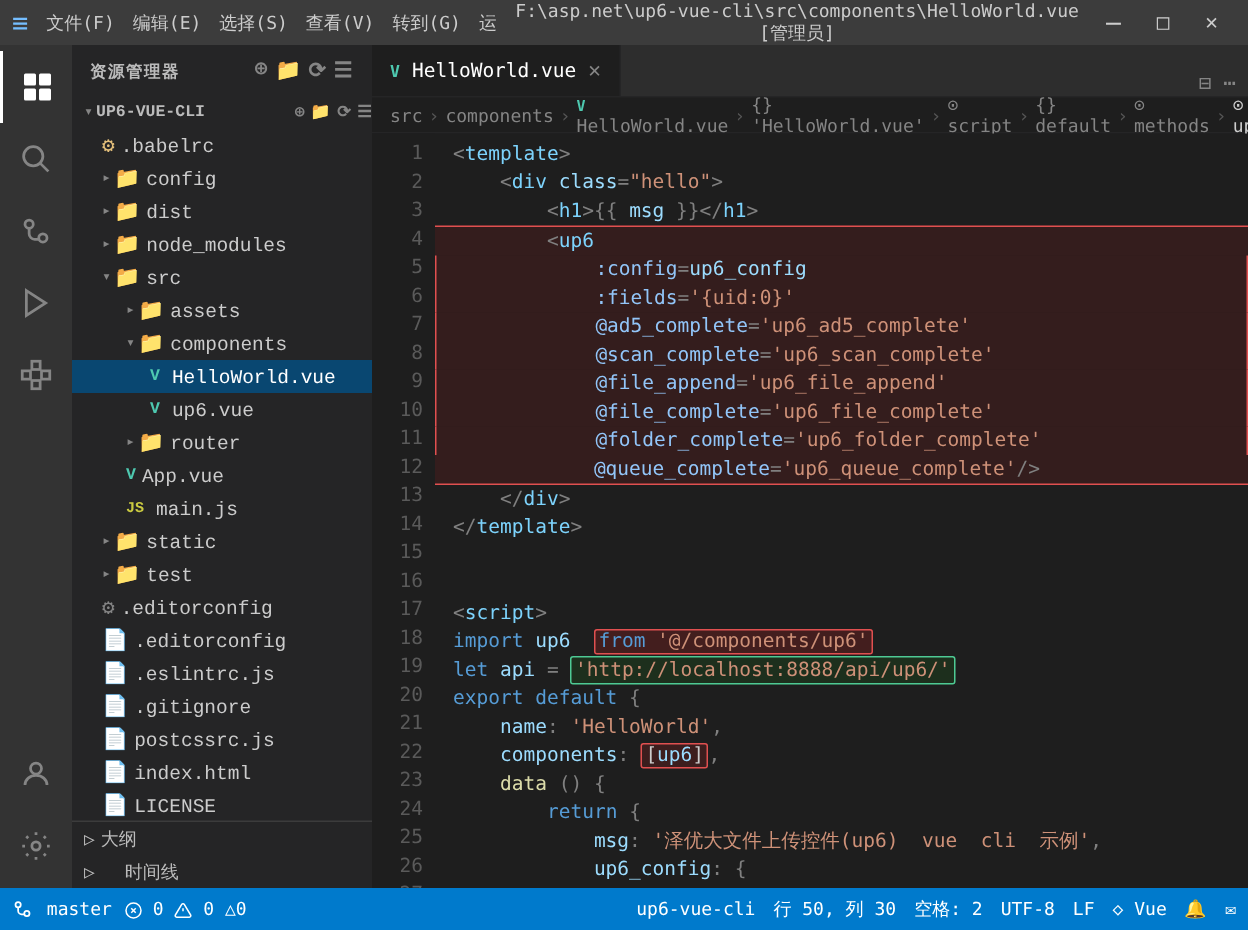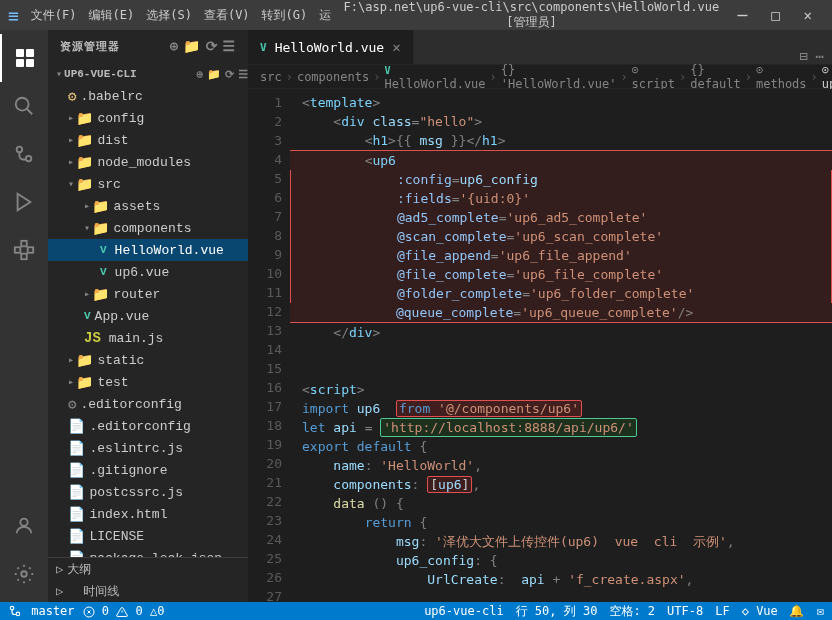--- a/index.html
+++ b/index.html
@@ -236,21 +236,21 @@
       border-top: 1px solid #e05050;
       background: rgba(180, 30, 30, 0.15);
     }
     .red-box-bottom {
       border-bottom: 1px solid #e05050;
       background: rgba(180, 30, 30, 0.15);
     }
 
     
     #status-bar {
-      height: 18px;
+      height: 28px;
       background: #007acc;
       display: flex;
       align-items: center;
       padding: 0 8px;
       flex-shrink: 0;
       font-size: 12px;
       color: #ffffff;
       gap: 12px;
     }
     #status-bar .status-left { display: flex; align-items: center; gap: 8px; }
@@ -406,21 +406,21 @@
         <span class="icon" style="color:#e5c07b;">📁</span>
         <span>router</span>
       </div>
 
       <div class="tree-item" style="padding-left:36px;">
         <span class="icon" style="color:#4ec9b0; font-weight:bold; font-size:11px;">V</span>
         <span style="margin-left:0;">App.vue</span>
       </div>
 
       <div class="tree-item" style="padding-left:36px;">
-        <span class="icon" style="color:#cbcb41; font-weight:bold; font-size:14px;">JS</span>
+        <span class="icon" style="color:#cbcb41; font-weight:bold; font-size:10px;">JS</span>
         <span style="margin-left:4px;">main.js</span>
       </div>
 
       <div class="tree-item" style="padding-left:20px;">
         <span class="arrow">▸</span>
         <span class="icon" style="color:#e5c07b;">📁</span>
         <span>static</span>
       </div>
 
       <div class="tree-item" style="padding-left:20px;">
@@ -562,20 +562,21 @@
         <span class="code-line red-box-line">            <span class="vue-attr">:fields</span><span class="punct">=</span><span class="str">'{uid:0}'</span></span>
         <span class="code-line red-box-line">            <span class="vue-attr">@ad5_complete</span><span class="punct">=</span><span class="str">'up6_ad5_complete'</span></span>
         <span class="code-line red-box-line">            <span class="vue-attr">@scan_complete</span><span class="punct">=</span><span class="str">'up6_scan_complete'</span></span>
         <span class="code-line red-box-line">            <span class="vue-attr">@file_append</span><span class="punct">=</span><span class="str">'up6_file_append'</span></span>
         <span class="code-line red-box-line">            <span class="vue-attr">@file_complete</span><span class="punct">=</span><span class="str">'up6_file_complete'</span></span>
         <span class="code-line red-box-line">            <span class="vue-attr">@folder_complete</span><span class="punct">=</span><span class="str">'up6_folder_complete'</span></span>
         <span class="code-line red-box-bottom">            <span class="vue-attr">@queue_complete</span><span class="punct">=</span><span class="str">'up6_queue_complete'</span><span class="punct">/&gt;</span></span>
 
         <span class="code-line">    <span class="punct">&lt;/</span><span class="tag">div</span><span class="punct">&gt;</span></span>
 
+        <span class="code-line"><span class="punct">&lt;/</span><span class="tag">template</span><span class="punct">&gt;</span></span>
 
         <span class="code-line"> </span>
         <span class="code-line"> </span>
 
         <span class="code-line"><span class="punct">&lt;</span><span class="tag">script</span><span class="punct">&gt;</span></span>
 
         <span class="code-line"><span class="kw">import</span> <span class="var">up6</span>  <span style="background:rgba(180,30,30,0.25); border:1px solid #e05050; border-radius:2px; padding:0 2px;"><span class="kw">from</span> <span class="str">'@/components/up6'</span></span></span>
 
         <span class="code-line"><span class="kw">let</span> <span class="var">api</span> <span class="punct">=</span> <span style="background:rgba(30,150,30,0.15); border:1px solid #4ec994; border-radius:2px; padding:1px 2px;"><span class="str">'http://localhost:8888/api/up6/'</span></span></span>
 

